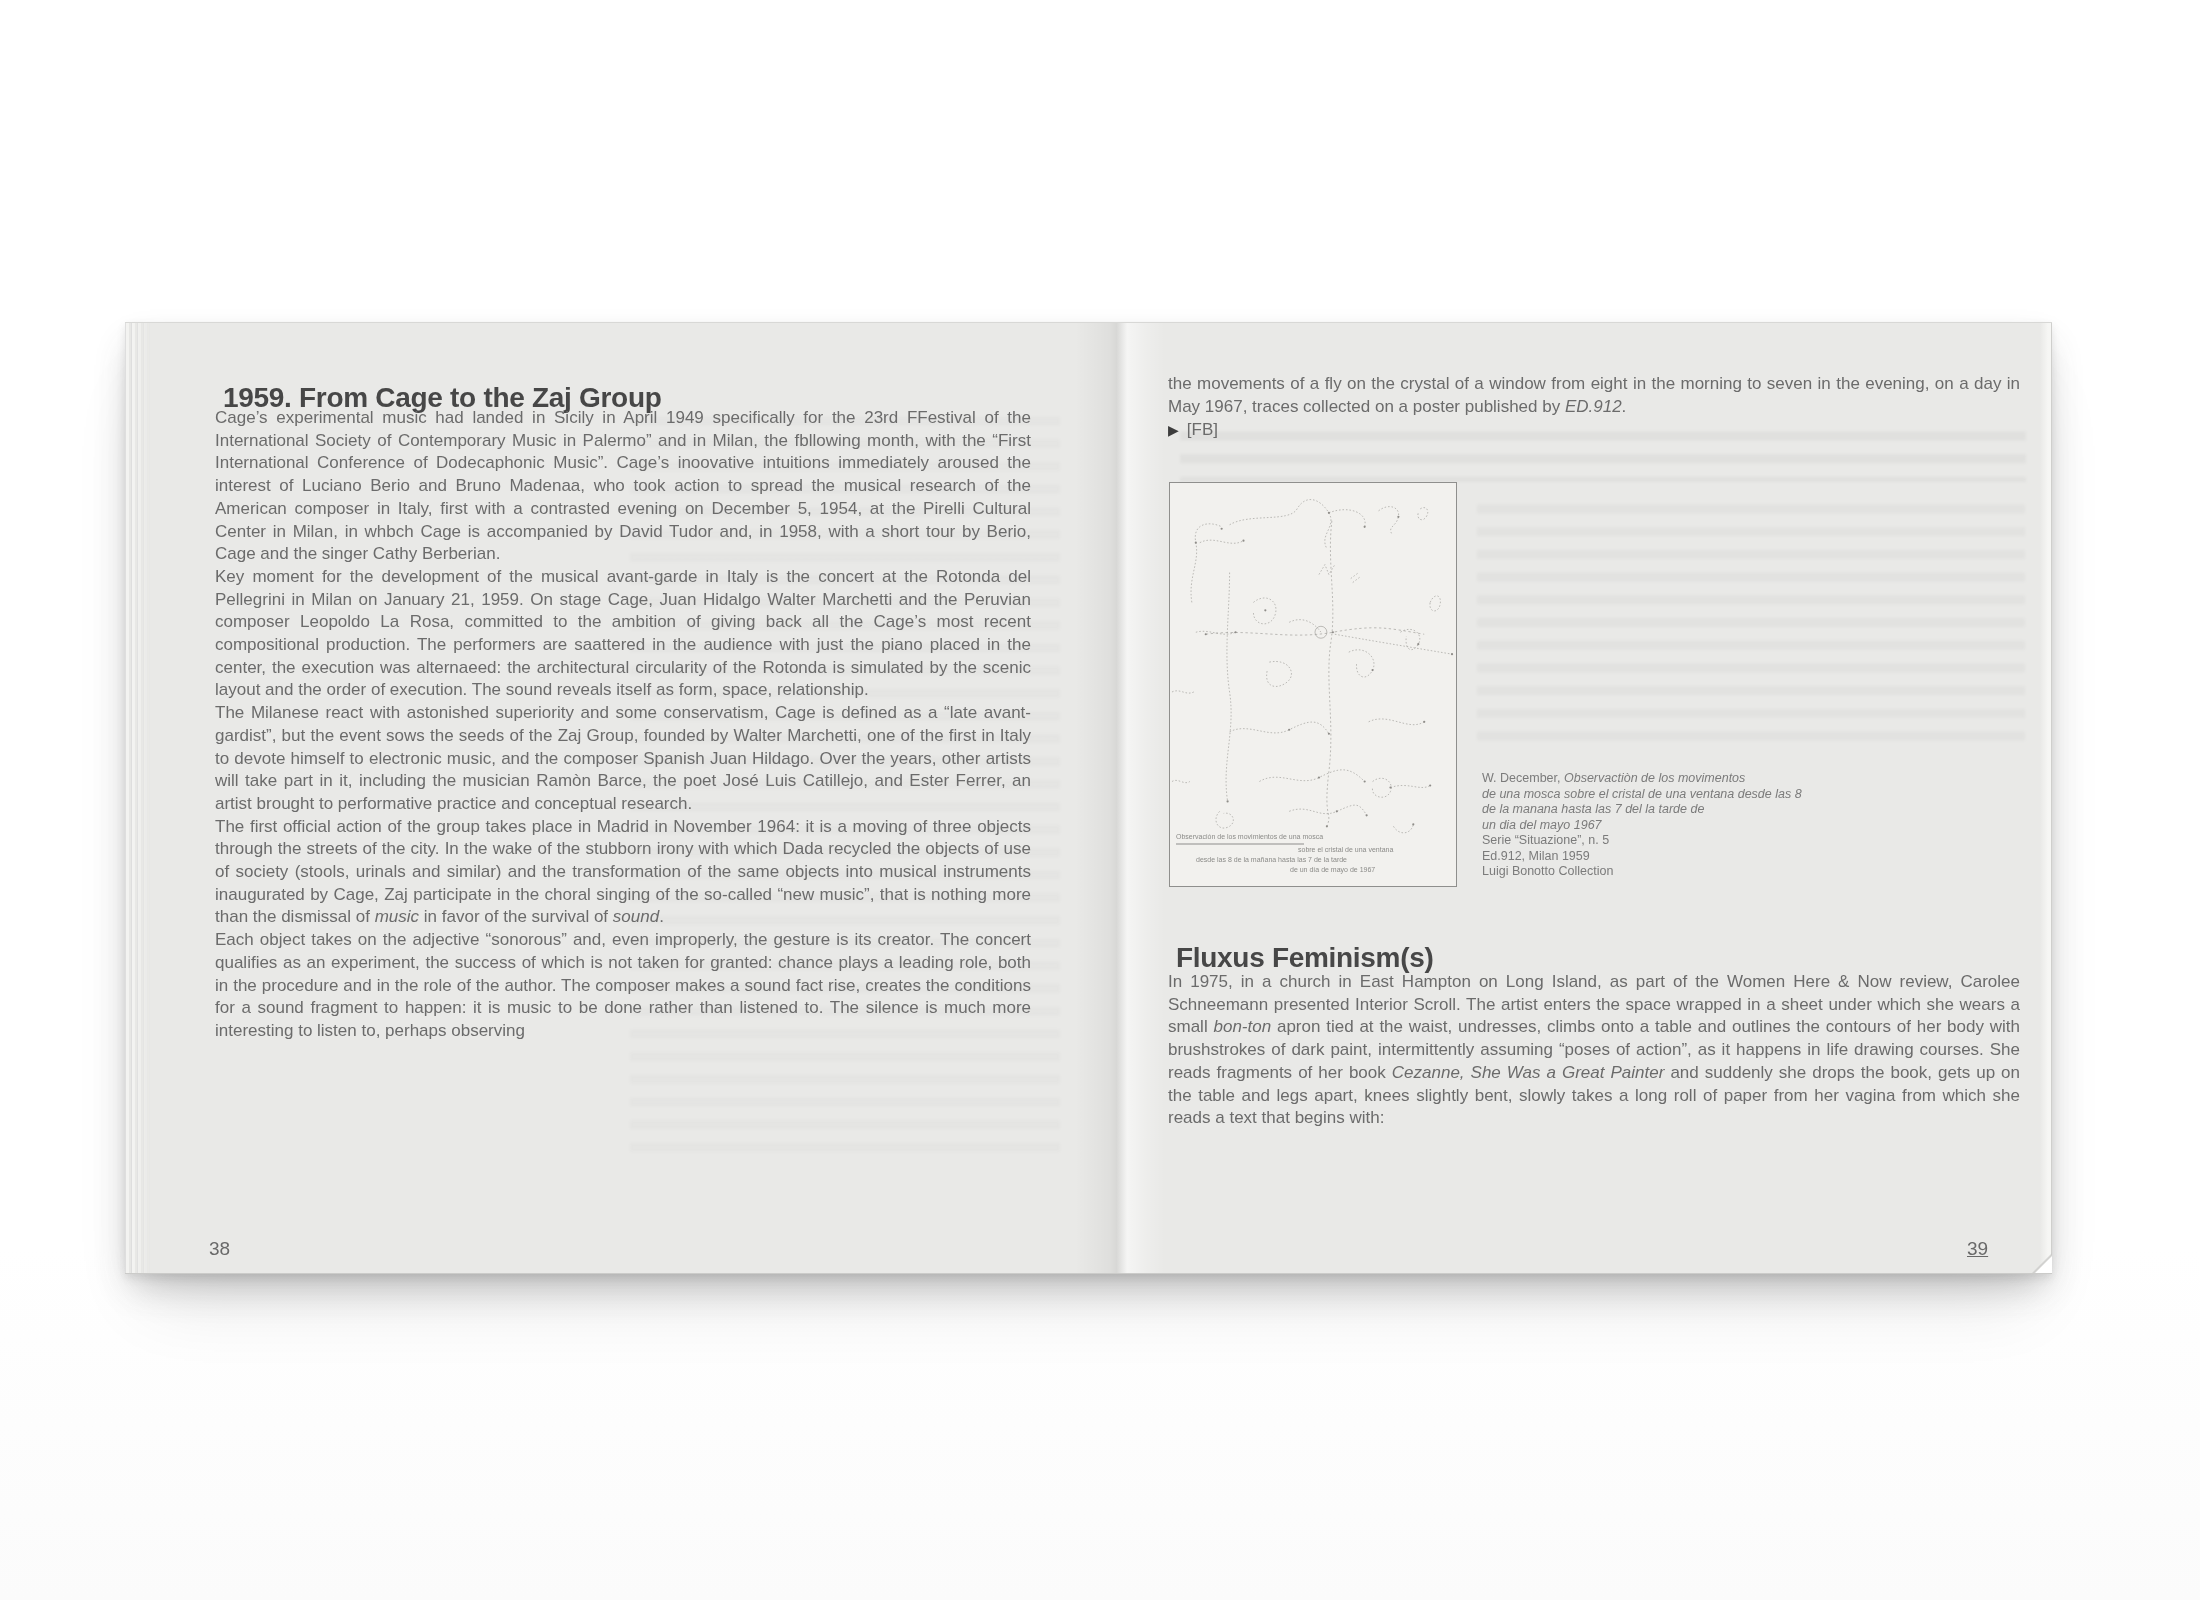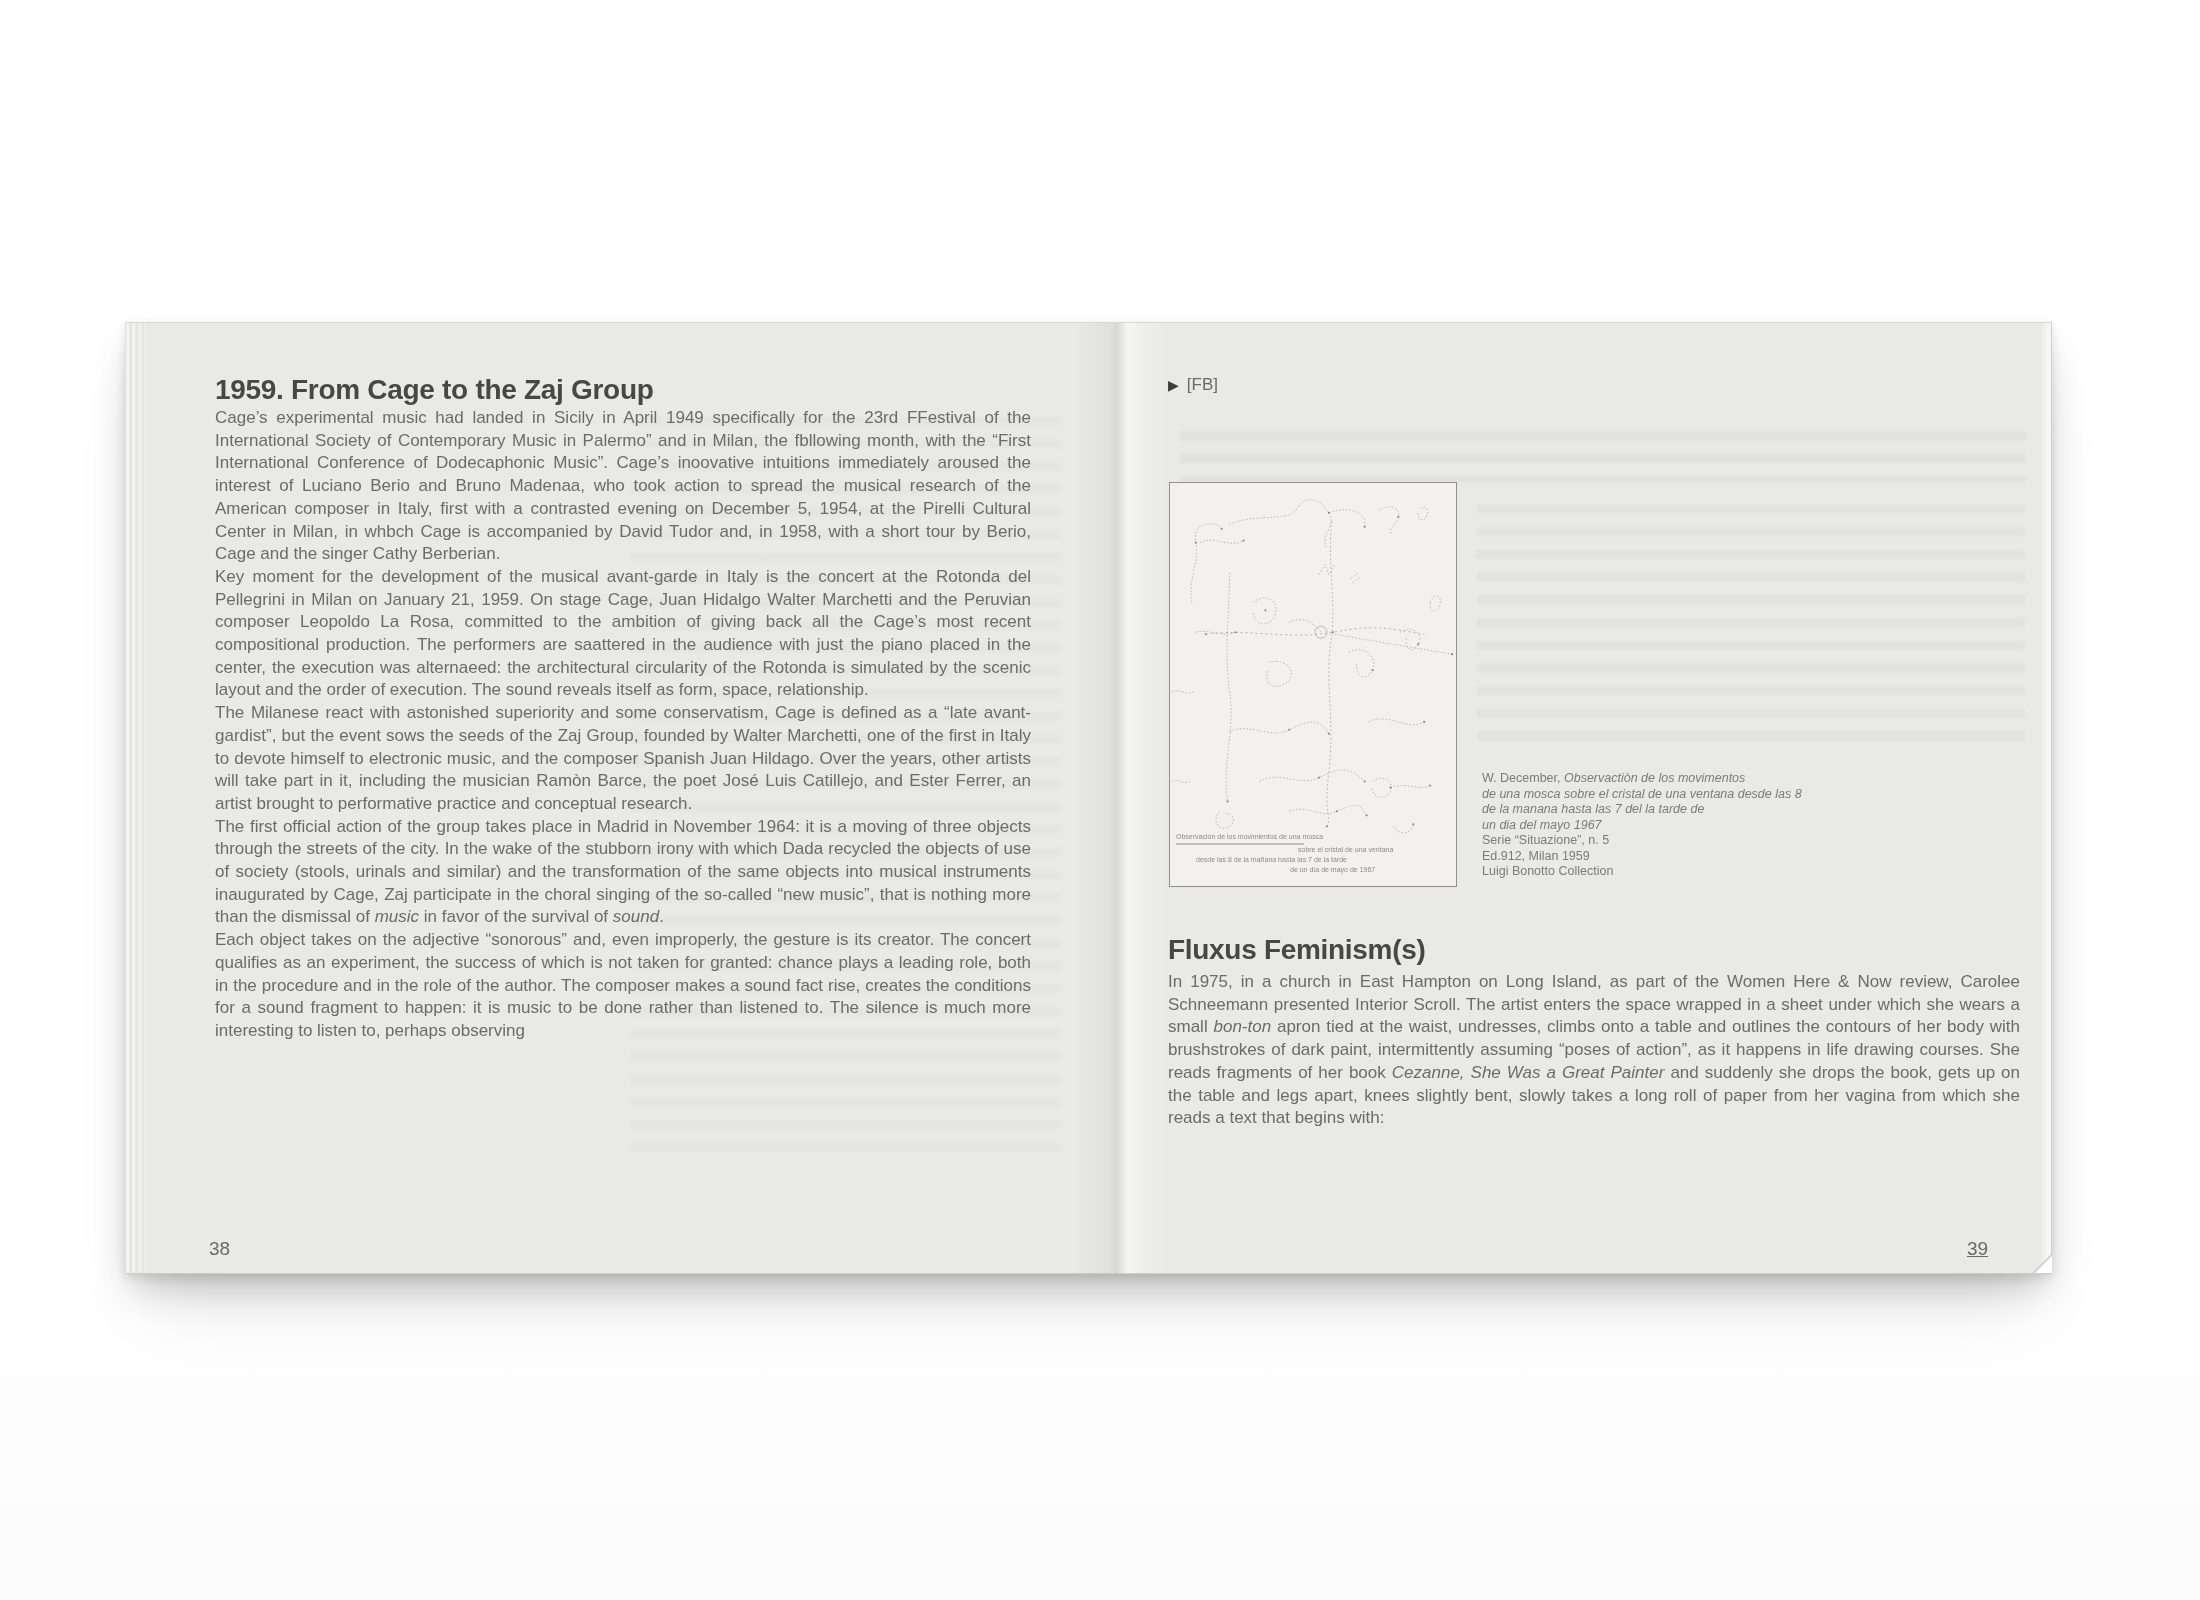--- a/index.html
+++ b/index.html
@@ -30,21 +30,21 @@
   
   .right-edge{
     position:absolute;right:0;top:0;bottom:0;width:12px;
     background:linear-gradient(270deg,#cfcfcd 0 1px,#f6f6f4 1px 4px,rgba(246,246,244,0) 12px);
   }
   .corner-cut{
     position:absolute;right:0;bottom:0;width:20px;height:20px;
     background:linear-gradient(315deg,#ffffff 40%,#c9c9c7 46%,rgba(233,233,231,0) 52%);
   }
   .pagenum{position:absolute;font-size:19px;color:#696969;}
-  h1,h2{margin:0;font-weight:bold;color:#474747;font-size:28px;line-height:30px;letter-spacing:-.3px;}
+  h1,h2{margin:8px;font-weight:bold;color:#474747;font-size:28px;line-height:30px;letter-spacing:-.3px;}
   .bodytext,.cont,.flux-body{
     font-size:17px;line-height:22.7px;color:#6b6b6b;text-align:justify;
   }
   .bodytext p,.flux-body p{margin:0;}
   .it{font-style:italic;}
   .quote{padding-left:38px;font-style:italic;}
   .marker-row{display:flex;align-items:center;gap:8px;font-size:17px;color:#6b6b6b;}
   .tri{font-size:14px;color:#3d3d3d;line-height:1;}
   
   .artwork{
@@ -81,20 +81,21 @@
         <p><span>Key moment for the development of the musical avant-garde in Italy is the concert at the Rotonda del Pellegrini in Milan on January 21, 1959. On stage Cage, Juan Hidalgo Walter Marchetti and the Peruvian composer Leopoldo La Rosa, committed to the ambition of giving back all the Cage’s most recent compositional production. The performers are saattered in the audience with just the piano placed in the center, the execution was alternaeed: the architectural circularity of the Rotonda is simulated by the scenic layout and the order of execution. The sound reveals itself as form, space, relationship.</span></p>
         <p><span>The Milanese react with astonished superiority and some conservatism, Cage is defined as a “late avant-gardist”, but the event sows the seeds of the Zaj Group, founded by Walter Marchetti, one of the first in Italy to devote himself to electronic music, and the composer Spanish Juan Hildago. Over the years, other artists will take part in it, including the musician Ramòn Barce, the poet José Luis Catillejo, and Ester Ferrer, an artist brought to performative practice and conceptual research.</span></p>
         <p><span>The first official action of the group takes place in Madrid in November 1964: it is a moving of three objects through the streets of the city. In the wake of the stubborn irony with which Dada recycled the objects of use of society (stools, urinals and similar) and the transformation of the same objects into musical instruments inaugurated by Cage, Zaj participate in the choral singing of the so-called “new music”, that is nothing more than the dismissal of </span><span class="it">music</span><span> in favor of the survival of </span><span class="it">sound</span><span>.</span></p>
         <p><span>Each object takes on the adjective “sonorous” and, even improperly, the gesture is its creator. The concert qualifies as an experiment, the success of which is not taken for granted: chance plays a leading role, both in the procedure and in the role of the author. The composer makes a sound fact rise, creates the conditions for a sound fragment to happen: it is music to be done rather than listened to. The silence is much more interesting to listen to, perhaps observing</span></p>
       </div>
       <div class="pagenum" style="left:84px;top:915px;">38</div>
     </div>
 
     <div>
       <div style="position:absolute;left:1043px;top:50px;width:852px;">
+        <p class="cont" style="margin:0;"><span>the movements of a fly on the crystal of a window from eight in the morning to seven in the evening, on a day in May 1967, traces collected on a poster published by </span><span class="it">ED.912</span><span>.</span></p>
         <div class="marker-row" style="margin-top:2px;">
           <span class="tri">▶</span>
           <span>[FB]</span>
         </div>
       </div>
 
       <div class="ghost g1"></div>
       <div class="ghost g2"></div>
 
       <div class="artwork">

